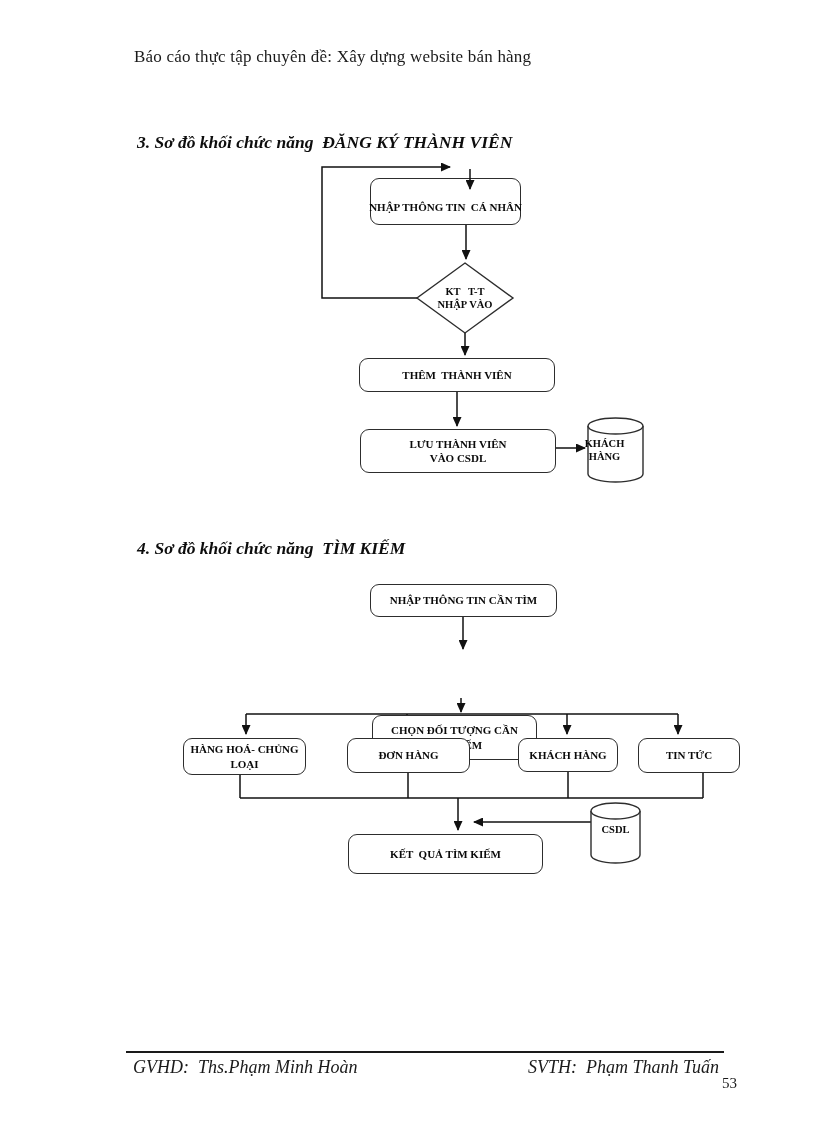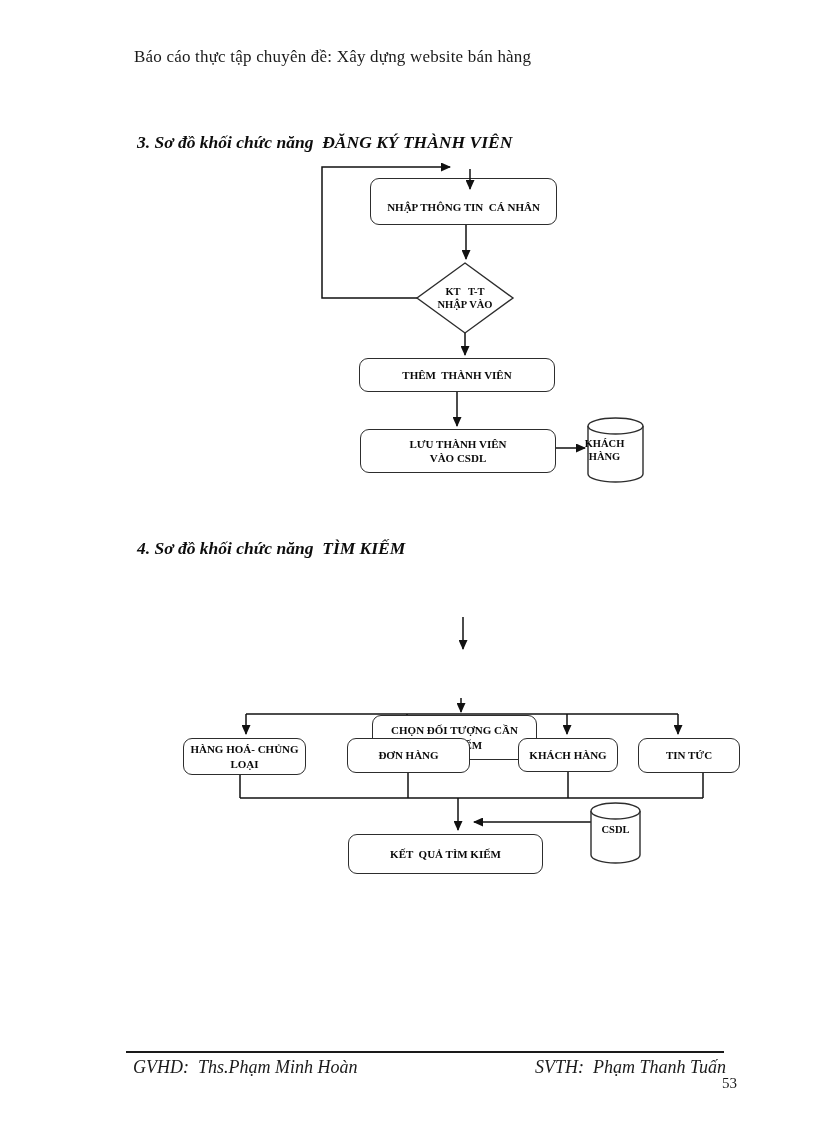--- a/index.html
+++ b/index.html
@@ -28,21 +28,21 @@
     font-weight:bold;font-size:11px;line-height:1.3;white-space:pre;color:#0a0a0a;
   }
   .freelabel{
     position:absolute;z-index:2;display:flex;align-items:center;justify-content:center;
     text-align:center;font-weight:bold;font-size:10.5px;line-height:1.25;
     white-space:pre;color:#0a0a0a;background:transparent;
   }
   #footer-rule{left:126px;top:1051px;width:598px;border-top:2px solid #1a1a1a;height:0;}
   .footer-text{font-style:italic;font-size:18px;white-space:pre;color:#1a1a1a;}
   #footer-left{left:133px;top:1057px;}
-  #footer-right{left:528px;top:1057px;margin-left:7px;}
+  #footer-right{left:528px;top:1057px;}
   #page-number{left:722px;top:1055px;font-size:15px;color:#1a1a1a;margin-top:20px;}
 </style>
 </head>
 <body>
 
 <div id="page">
 
   <svg id="svg-under" class="layer" viewBox="0 0 816 1123" xmlns="http://www.w3.org/2000/svg">
     <defs>
       <marker id="arr" markerUnits="userSpaceOnUse" markerWidth="10" markerHeight="9" refX="9" refY="4.5" orient="auto">
@@ -97,29 +97,30 @@
       <path d="M591 811 L591 855 A24.5 8 0 0 0 640 855 L640 811" fill="#fff"></path>
       <ellipse cx="615.5" cy="811" rx="24.5" ry="8" fill="#fff"></ellipse>
     </g>
   </svg>
 
   <div id="doc-header" class="abs">Báo cáo thực tập chuyên đề: Xây dựng website bán hàng</div>
 
   <div id="heading-3" class="abs section-heading">3. Sơ đồ khối chức năng  ĐĂNG KÝ THÀNH VIÊN</div>
   <div id="heading-4" class="abs section-heading">4. Sơ đồ khối chức năng  TÌM KIẾM</div>
 
-  <div class="node" style="left:370px;top:178px;width:187px;height:47px;padding-top:12px;">NHẬP THÔNG TIN  CÁ NHÂN</div>
+  <div class="node" style="left:370px;top:178px;width:151px;height:47px;padding-top:12px;">NHẬP THÔNG TIN  CÁ NHÂN</div>
   <div class="freelabel" style="left:417px;top:280px;width:96px;height:36px;">KT   T-T
 NHẬP VÀO</div>
   <div class="node" style="left:359px;top:358px;width:196px;height:34px;">THÊM  THÀNH VIÊN</div>
   <div class="node" style="left:360px;top:429px;width:196px;height:44px;">LƯU THÀNH VIÊN
 VÀO CSDL</div>
   <div class="freelabel" style="left:588px;top:430px;width:33px;height:40px;">KHÁCH
 HÀNG</div>
 
+  <div class="node" style="left:370px;top:584px;width:187px;height:33px;">NHẬP THÔNG TIN CẦN TÌM</div>
   <div class="node" style="left:372px;top:683px;width:165px;height:45px;margin-top:32px;">CHỌN ĐỐI TƯỢNG CẦN
 TÌM KIẾM</div>
   <div class="node" style="left:183px;top:738px;width:123px;height:37px;">HÀNG HOÁ- CHỦNG
 LOẠI</div>
   <div class="node" style="left:347px;top:738px;width:123px;height:35px;">ĐƠN HÀNG</div>
   <div class="node" style="left:518px;top:738px;width:100px;height:34px;">KHÁCH HÀNG</div>
   <div class="node" style="left:638px;top:738px;width:102px;height:35px;text-align:right;">TIN TỨC</div>
   <div class="freelabel" style="left:591px;top:815px;width:49px;height:30px;">CSDL</div>
   <div class="node" style="left:348px;top:834px;width:195px;height:40px;">KẾT  QUẢ TÌM KIẾM</div>
 

